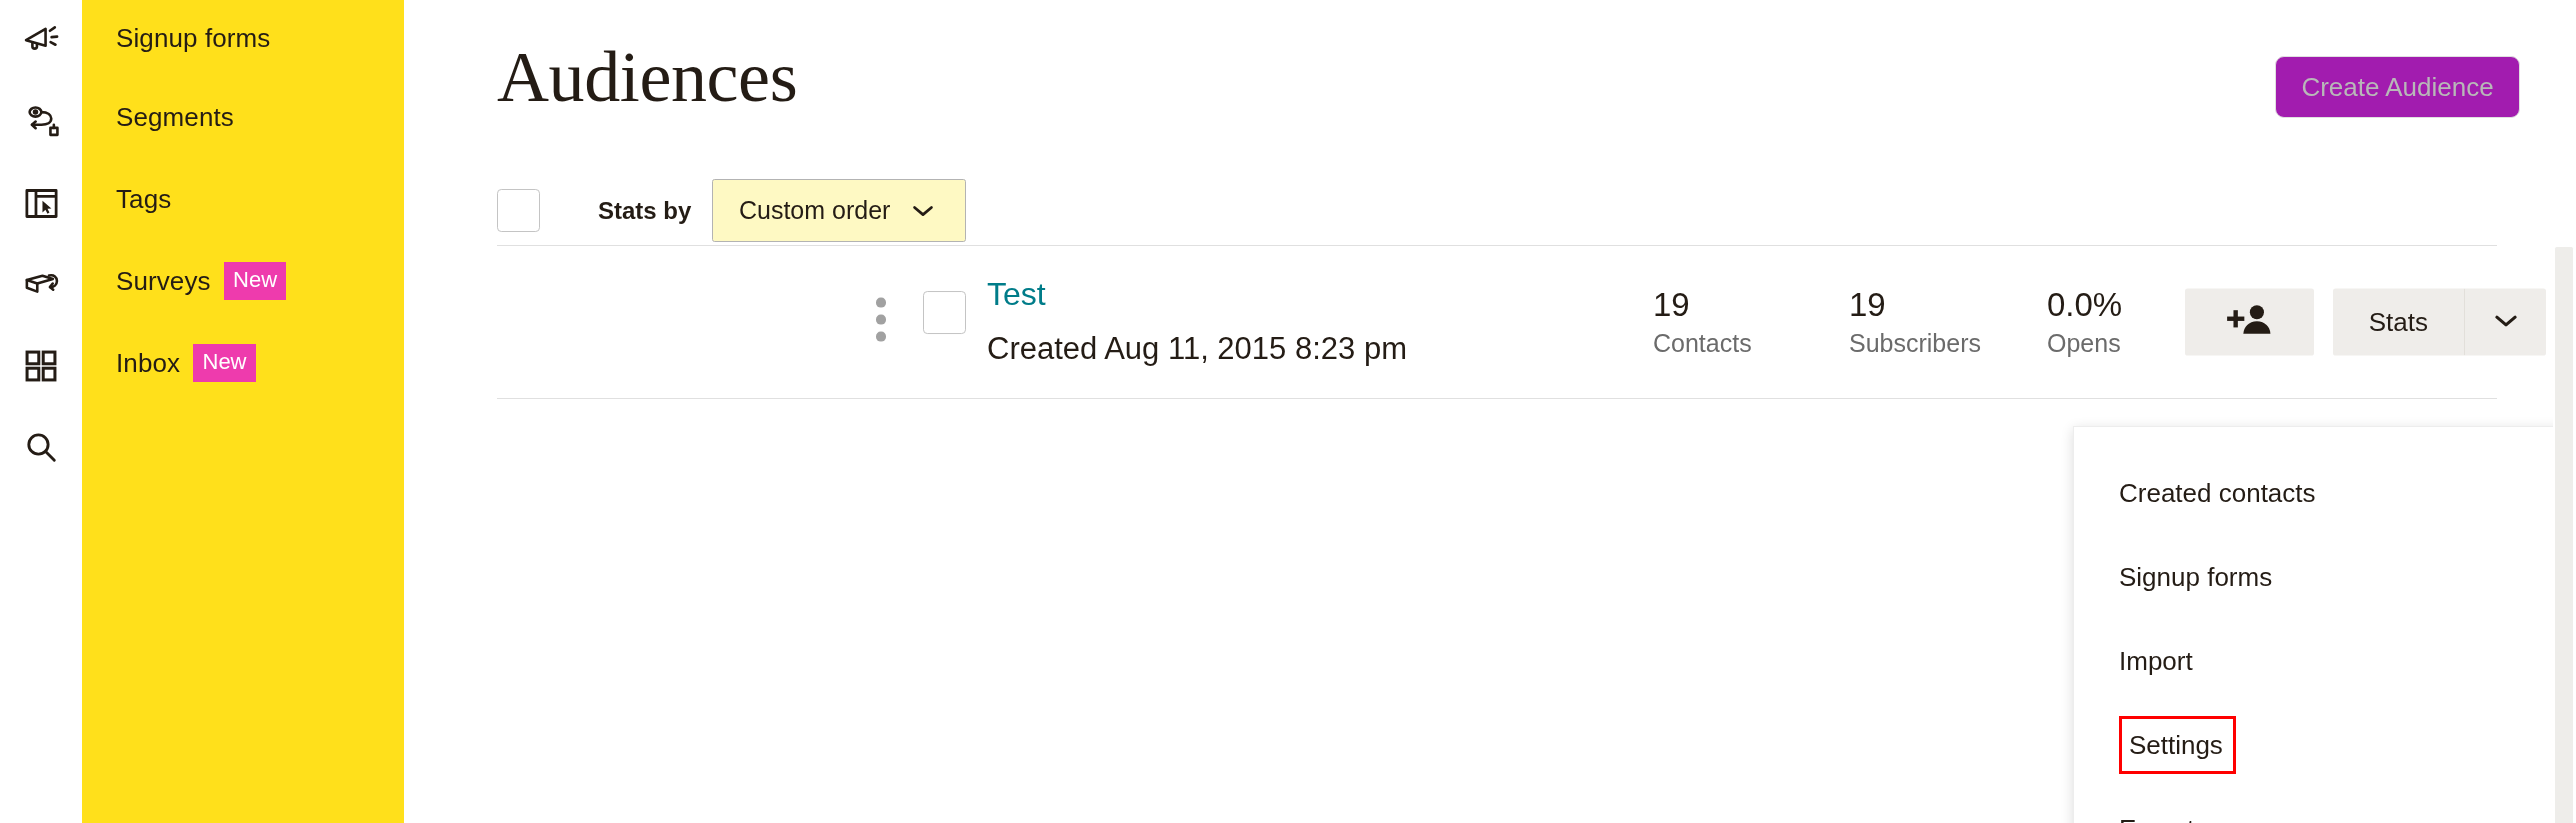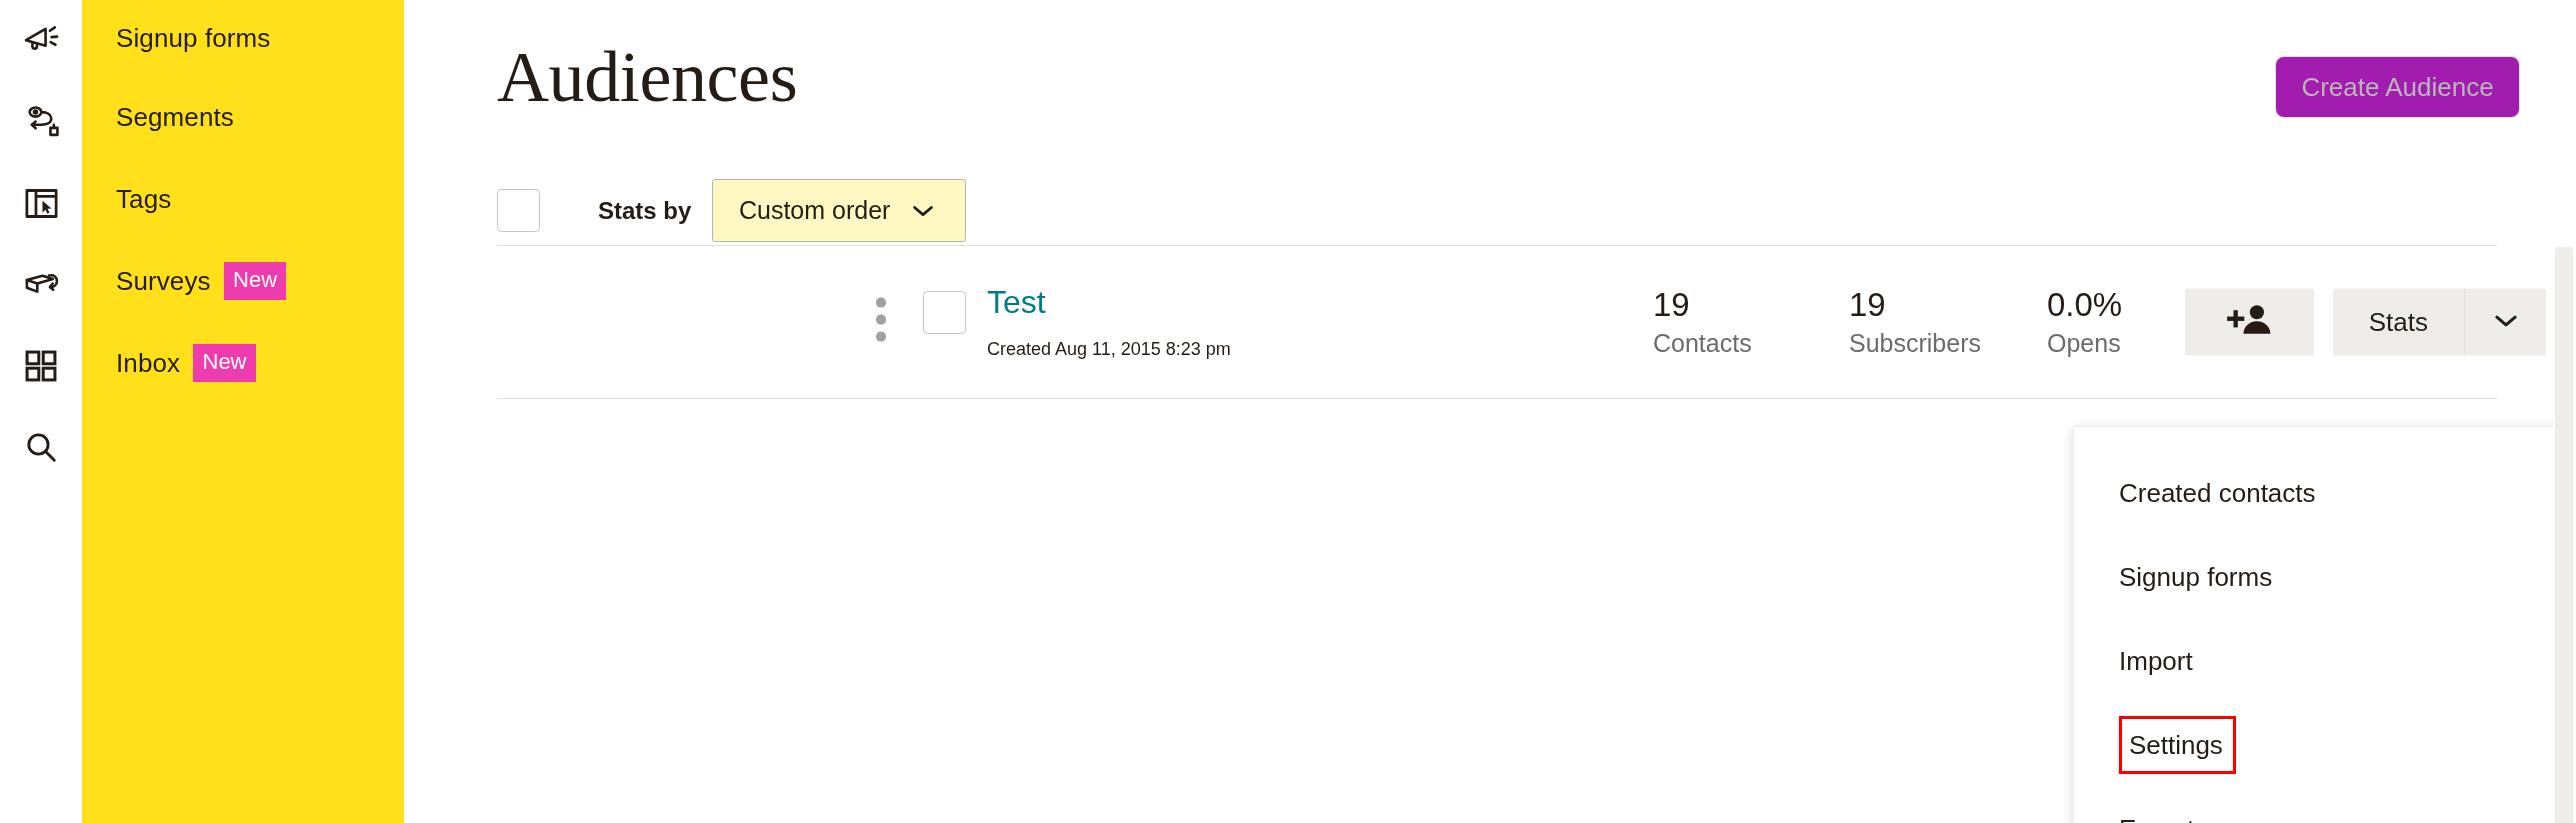--- a/index.html
+++ b/index.html
@@ -205,21 +205,21 @@
   }
   .aud-name {
     font-size: 32px;
     color: #007c89;
     line-height: 1.1;
     cursor: pointer;
     display: inline-block;
   }
   .aud-created {
     margin-top: 19px;
-    font-size: 18px;
+    font-size: 31px;
     color: #241c15;
     line-height: 1.15;
   }
 
   .stat {
     position: absolute;
     top: 50%;
     transform: translateY(-50%);
   }
   .stat-value {

